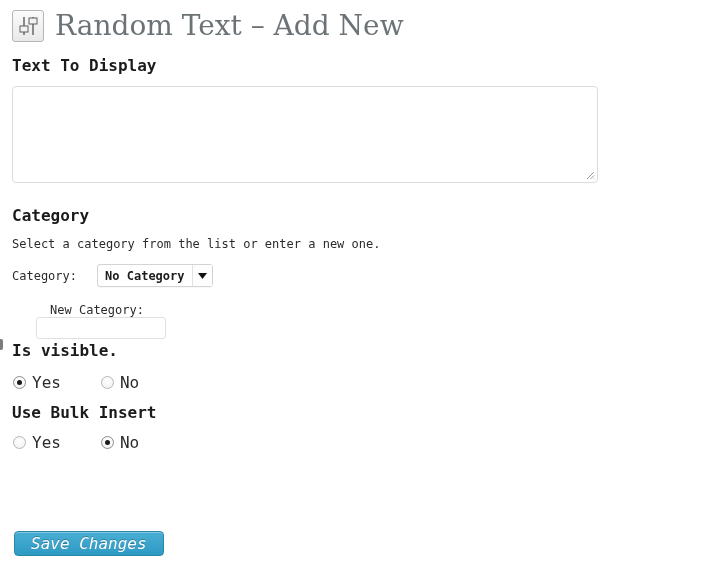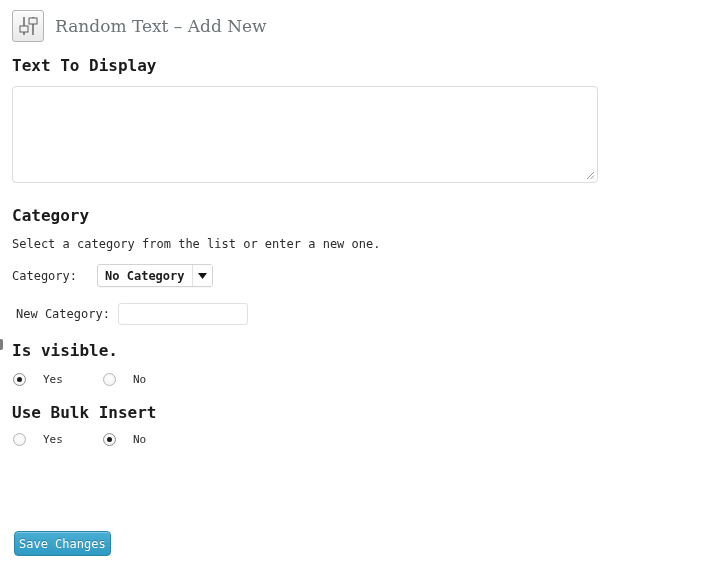--- a/index.html
+++ b/index.html
@@ -33,21 +33,21 @@
     background: linear-gradient(#fbfbfb, #e9e9e9);
     border: 1px solid #b5b5b5;
     border-radius: 3px;
     position: relative;
     box-shadow: inset 0 1px 0 #ffffff;
   }
   .header-icon svg { display: block; }
   .page-title {
     margin: 0 0 0 11px;
     font-family: "DejaVu Serif", "Liberation Serif", serif;
-    font-size: 17px;
+    font-size: 28px;
     font-weight: normal;
     color: #6c7377;
     line-height: 1;
     white-space: nowrap;
   }
 
   h3.section-title {
     font-family: "DejaVu Sans Mono", "Liberation Mono", monospace;
     font-size: 16px;
     font-weight: bold;
@@ -174,59 +174,60 @@
     content: "";
     position: absolute;
     left: 3px;
     top: 3px;
     width: 5px;
     height: 5px;
     border-radius: 50%;
     background: #1a1a1a;
   }
   .radio-label {
-    margin-left: 17px;
-    font-size: 11px;
+    margin-left: 6px;
+    font-size: 16px;
     color: #2b2b2b;
   }
 
   
   .bulk-note {
     font-size: 12px;
     color: #262626;
     line-height: 17px;
     width: 714px;
   }
 
   
   .save-button {
     display: inline-flex;
     align-items: center;
     justify-content: center;
     height: 25px;
-    padding: 0 4px;
+    padding: 0 16px;
     border: 1px solid #2b87a8;
     border-radius: 4px;
     background: linear-gradient(#49aed3, #2e9ac4);
     color: #ffffff;
     font-family: "DejaVu Sans Mono", "Liberation Mono", monospace;
-    font-size: 12px;
+    font-size: 16px;
     cursor: pointer;
     text-shadow: 0 -1px 0 rgba(0,0,0,0.25);
     box-shadow: inset 0 1px 0 rgba(255,255,255,0.3);
     white-space: nowrap;
+    font-style: italic;
   }
 
   
   #label-text-display { position: absolute; left: 12px; top: 56px; }
   #textarea-block     { position: absolute; left: 12px; top: 86px; }
   #heading-category   { position: absolute; left: 12px; top: 206px; }
   #helper-category    { position: absolute; left: 12px; top: 237px; }
   #row-category       { position: absolute; left: 12px; top: 264px; gap: 20px; }
-  #row-new-category   { position: absolute; left: 16px; top: 303px; }
+  #row-new-category   { position: absolute; left: 28px; top: 303px; flex-direction: column; }
   #heading-visible    { position: absolute; left: 12px; top: 341px; }
   #row-visible-radios { position: absolute; left: 13px; top: 373px; }
   #heading-bulk       { position: absolute; left: 12px; top: 403px; }
   #row-bulk-radios    { position: absolute; left: 13px; top: 433px; }
   #bulk-note-block    { position: absolute; left: 12px; top: 461px; }
   #save-block         { position: absolute; left: 14px; top: 531px; }
 
   .radio-gap { width: 40px; }
   .edge-artifact {
     position: absolute;

